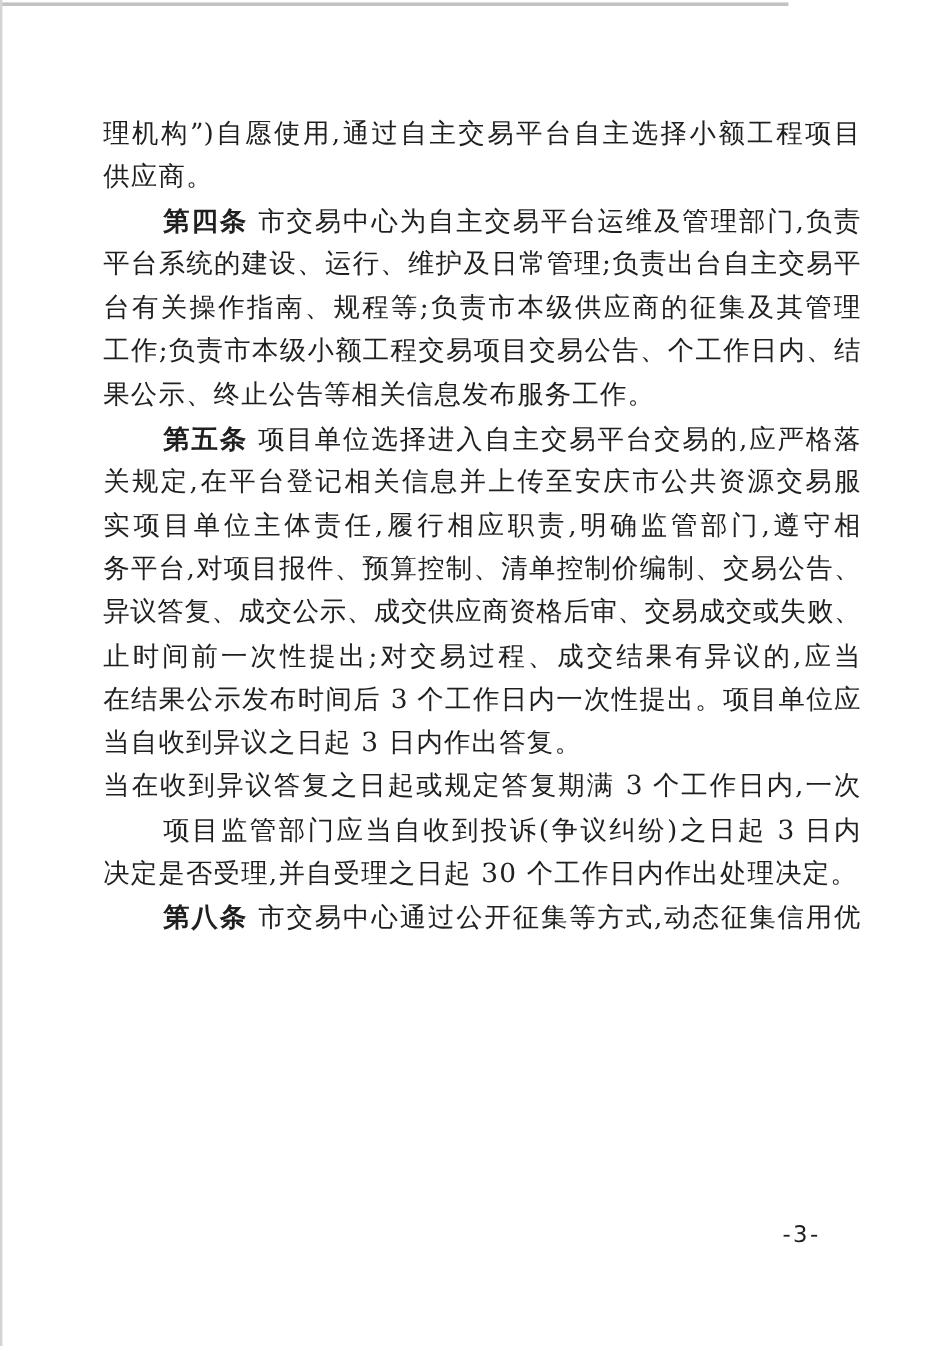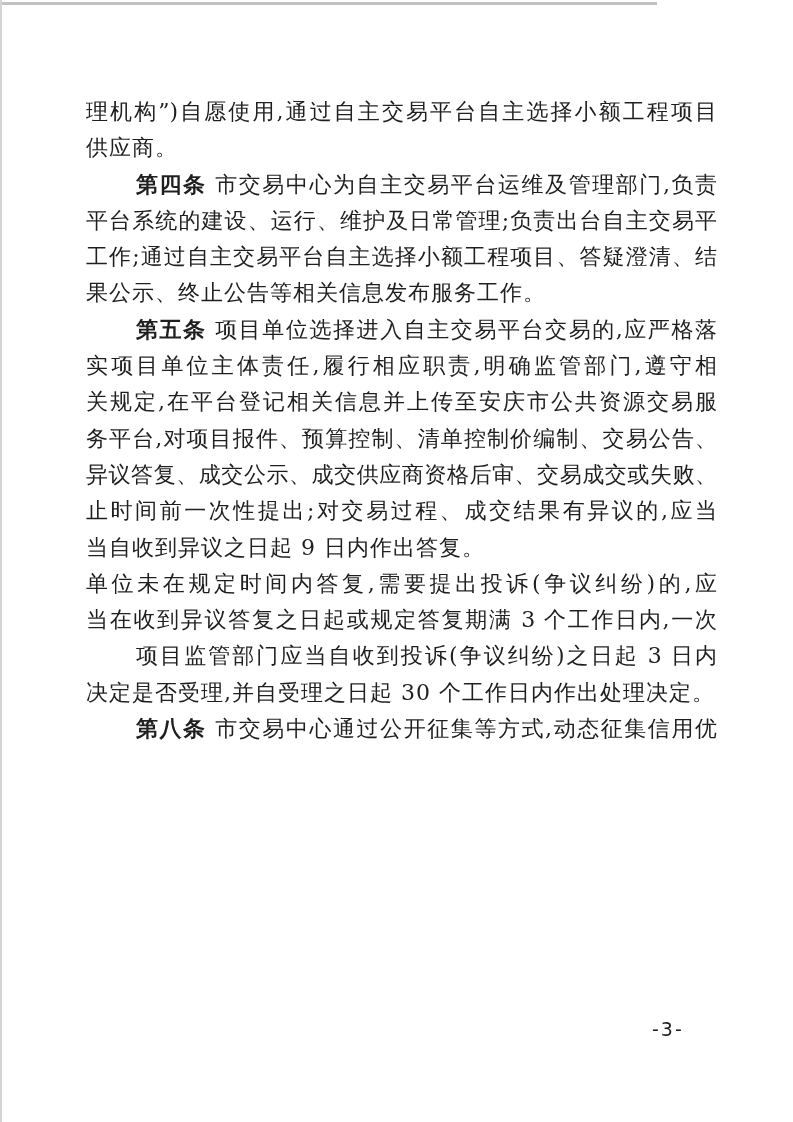--- a/index.html
+++ b/index.html
@@ -73,30 +73,31 @@
 
 <div class="page">
   <div class="scan-edge-top"></div>
   <div class="scan-edge-left"></div>
 
   <div class="text-block">
       <div class="line fill">理机构”)自愿使用,通过自主交易平台自主选择小额工程项目</div>
       <div class="line">供应商。</div>
       <div class="line fill indent"><b>第四条</b> 市交易中心为自主交易平台运维及管理部门,负责</div>
       <div class="line fill">平台系统的建设、运行、维护及日常管理;负责出台自主交易平</div>
-      <div class="line fill">工作;通过自主交易平台自主选择小额工程项目、答疑澄清、结</div>
+      <div class="line fill">台有关操作指南、规程等;负责市本级供应商的征集及其管理</div>
+      <div class="line fill">工作;负责市本级小额工程交易项目交易公告、个工作日内、结</div>
       <div class="line">果公示、终止公告等相关信息发布服务工作。</div>
       <div class="line fill indent"><b>第五条</b> 项目单位选择进入自主交易平台交易的,应严格落</div>
+      <div class="line fill">关规定,在平台登记相关信息并上传至安庆市公共资源交易服</div>
       <div class="line fill">实项目单位主体责任,履行相应职责,明确监管部门,遵守相</div>
-      <div class="line fill">关规定,在平台登记相关信息并上传至安庆市公共资源交易服</div>
       <div class="line fill">务平台,对项目报件、预算控制、清单控制价编制、交易公告、</div>
       <div class="line fill">异议答复、成交公示、成交供应商资格后审、交易成交或失败、</div>
       <div class="line fill">止时间前一次性提出;对交易过程、成交结果有异议的,应当</div>
-      <div class="line">当自收到异议之日起 9 日内作出答复。</div>
-      <div class="line fill">单位未在规定时间内答复,需要提出投诉(争议纠纷)的,应</div>
+      <div class="line fill">在结果公示发布时间后 3 个工作日内一次性提出。项目单位应</div>
+      <div class="line">当自收到异议之日起 3 日内作出答复。</div>
       <div class="line fill">当在收到异议答复之日起或规定答复期满 3 个工作日内,一次</div>
       <div class="line fill indent">项目监管部门应当自收到投诉(争议纠纷)之日起 3 日内</div>
       <div class="line">决定是否受理,并自受理之日起 30 个工作日内作出处理决定。</div>
       <div class="line fill indent"><b>第八条</b> 市交易中心通过公开征集等方式,动态征集信用优</div>
     </div>
 
   <div class="page-number">-3-</div>
 </div>
 
 </body></html>

